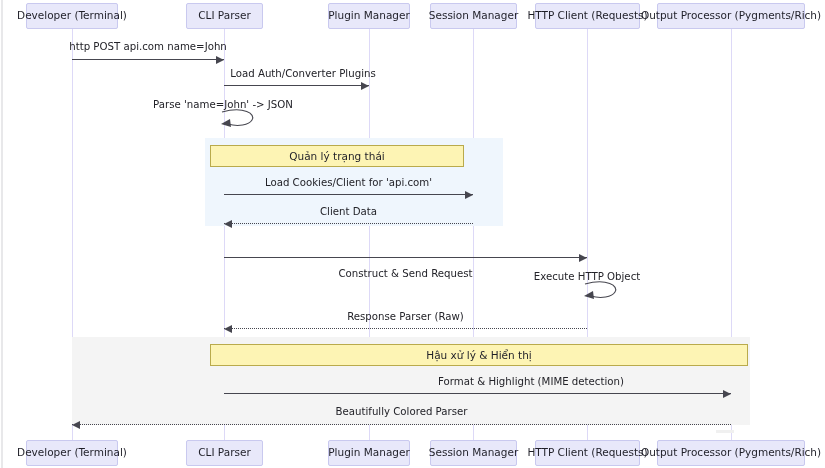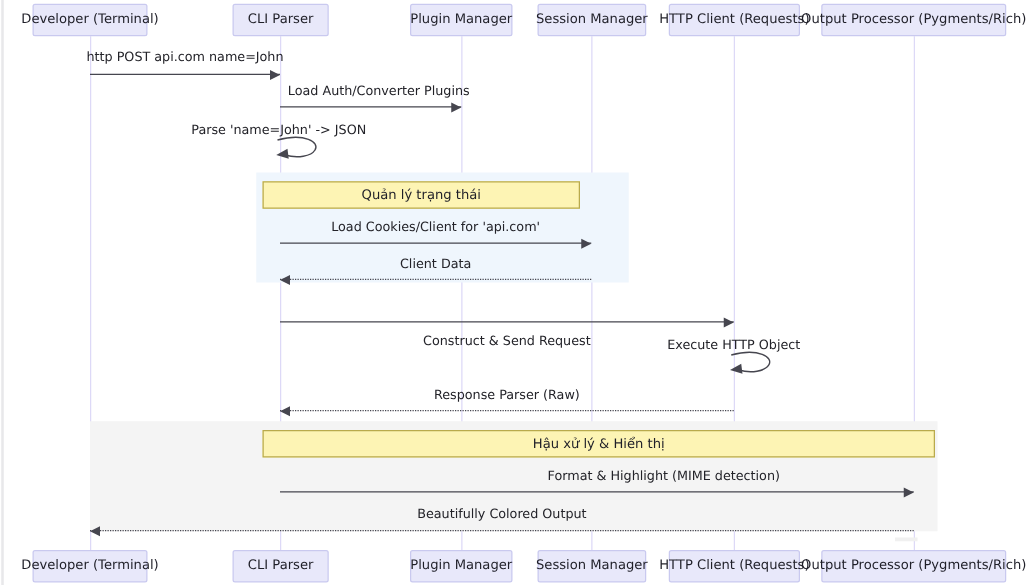--- a/index.html
+++ b/index.html
@@ -171,21 +171,21 @@
         <div class="msg-label" style="left: 405.5px; top: 311px;">Response Parser (Raw)</div>
       </div>
       <div>
         <div class="msg-line" style="left: 224px; top: 393px; width: 507px;"></div>
         <div class="arrowhead right" style="top: 389.5px; left: 723px;"></div>
         <div class="msg-label" style="left: 504px; top: 376px; margin-left: 27px;">Format &amp; Highlight (MIME detection)</div>
       </div>
       <div>
         <div class="msg-line dotted" style="left: 72px; top: 424px; width: 659px;"></div>
         <div class="arrowhead left" style="top: 420.5px; left: 72px;"></div>
-        <div class="msg-label" style="left: 401.5px; top: 406px;">Beautifully Colored Output</div>
+        <div class="msg-label" style="left: 401.5px; top: 406px;">Beautifully Colored Parser</div>
       </div>
     </div>
 
   <div id="participants-top">
       <div class="participant" style="left: 26px; top: 3px; width: 92px; height: 26px;">
         <span>Developer (Terminal)</span>
       </div>
       <div class="participant" style="left: 186px; top: 3px; width: 77px; height: 26px;">
         <span>CLI Parser</span>
       </div>

